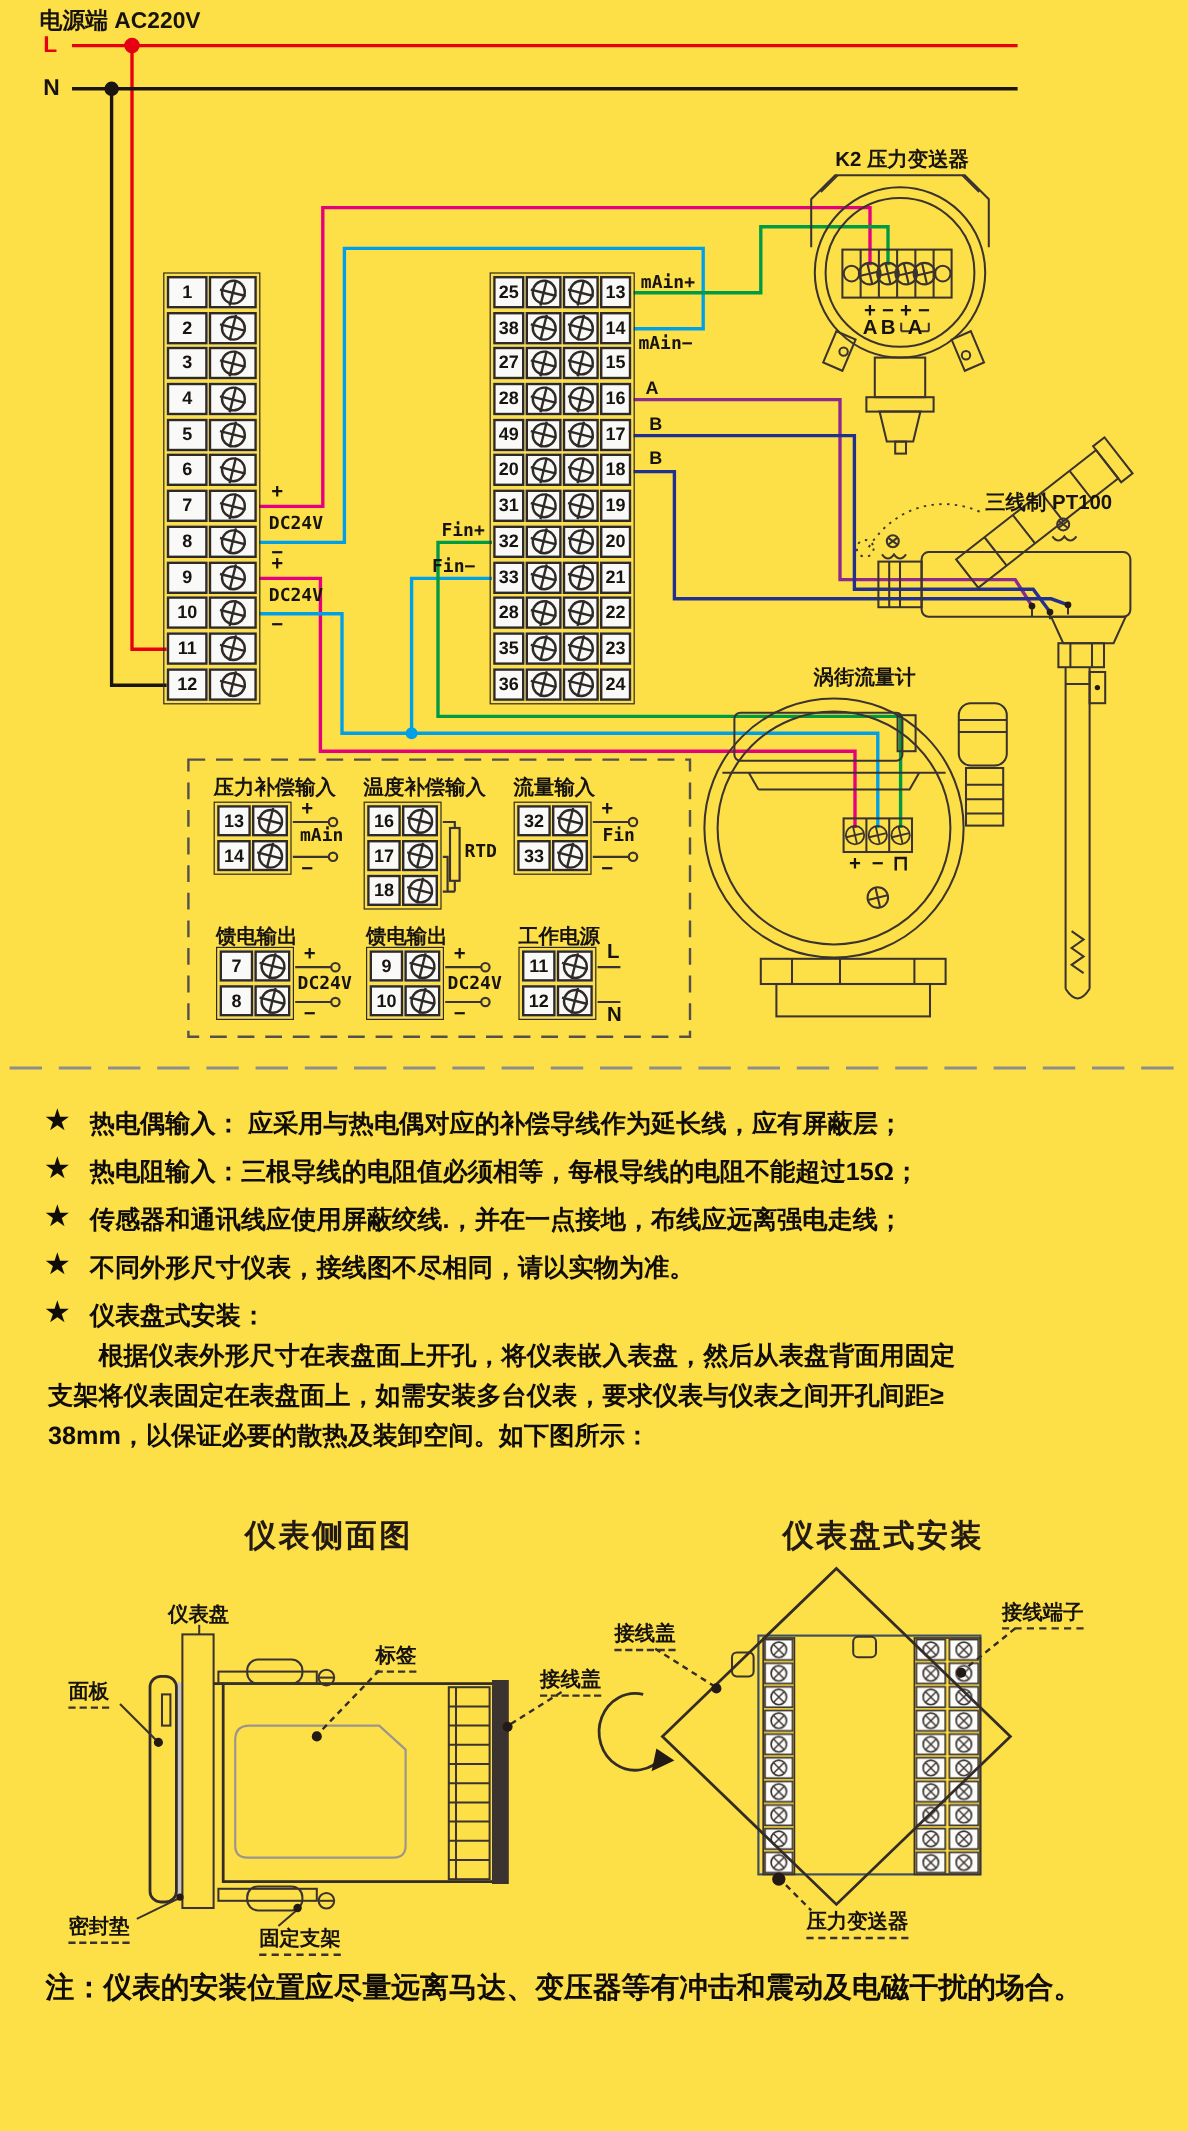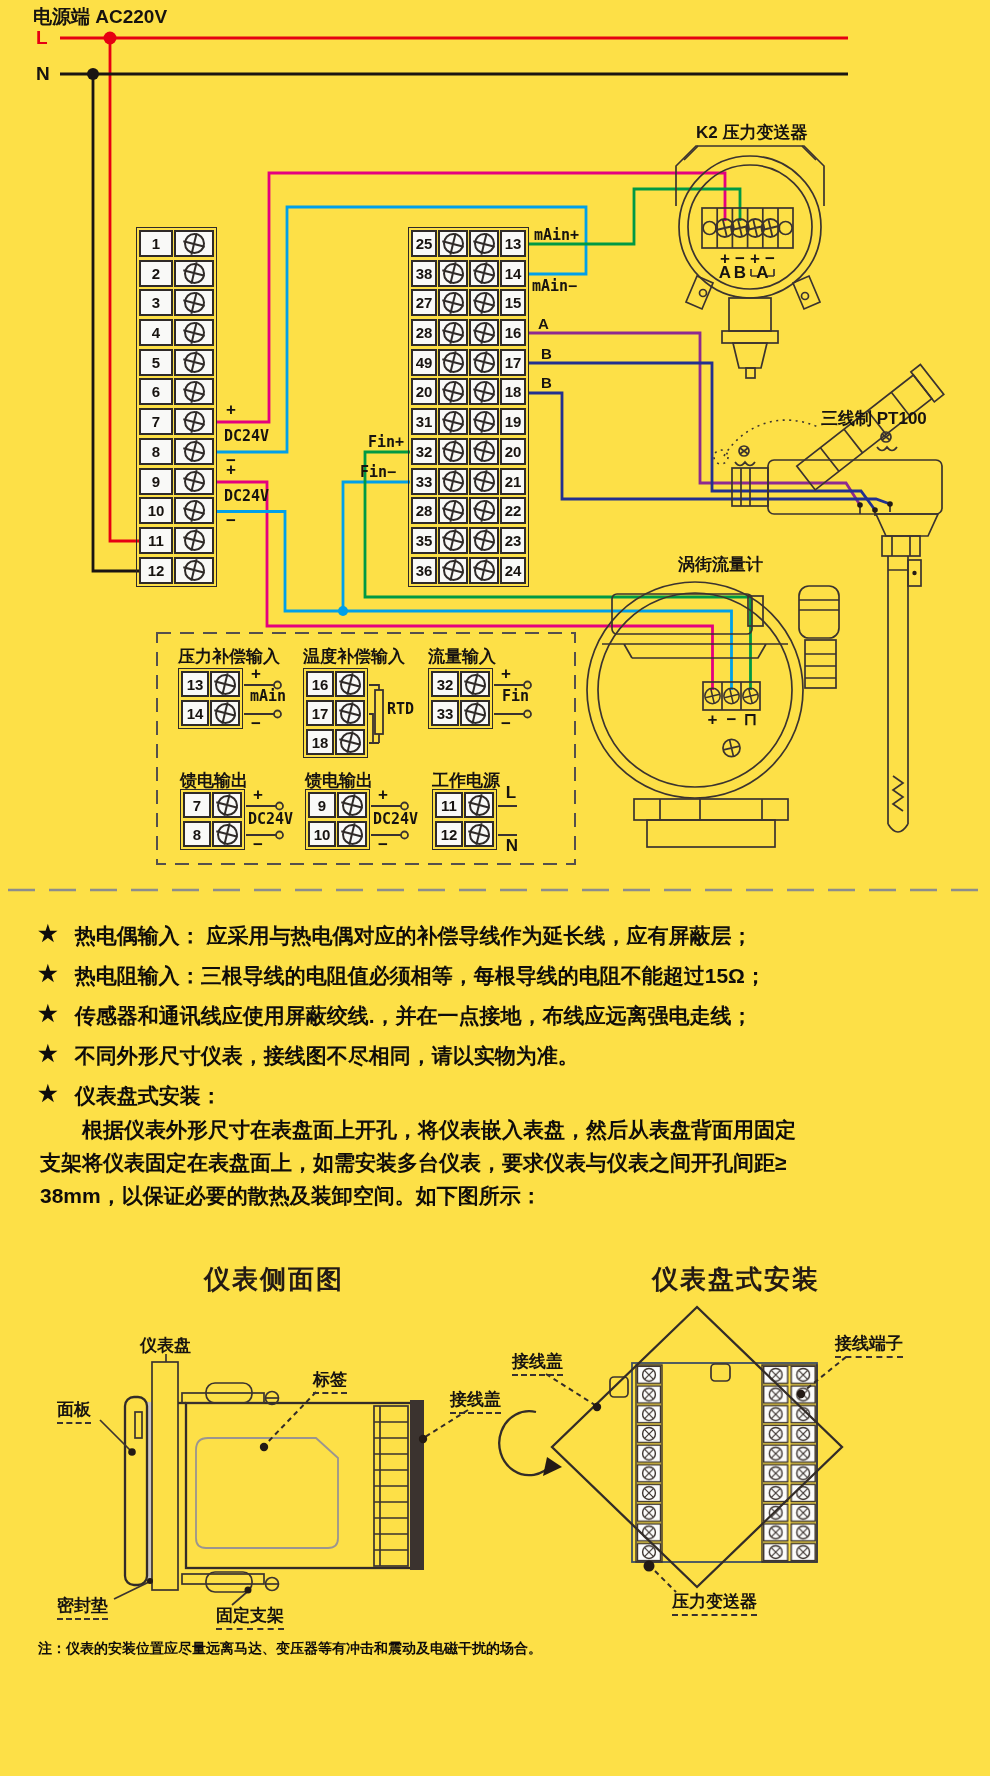--- a/index.html
+++ b/index.html
@@ -49,21 +49,21 @@
   .s19{font-size:19px}
   .mono{font-family:"DejaVu Sans Mono",monospace;font-weight:bold;font-size:15px}
   .sign{position:absolute;font-weight:bold;font-size:17px;line-height:16px;width:14px;text-align:center}
   .red{color:var(--c-live)}
   .dashu{border-bottom:2.2px dashed #3a322e;padding-bottom:1px}
   .note{position:absolute;left:38px;display:flex;gap:17px;font-weight:bold;font-size:21px;color:#0f0c0a;white-space:nowrap}
   .note .star{font-size:22px;line-height:24px}
   .para{position:absolute;font-weight:bold;font-size:21px;color:#0f0c0a;white-space:nowrap}
   .vtitle{position:absolute;font-family:"Liberation Serif",serif;font-weight:bold;
           font-size:26px;letter-spacing:2px;color:#231a15;white-space:nowrap}
-  .foot{position:absolute;font-weight:bold;font-size:14px;color:#0f0c0a;white-space:nowrap}
+  .foot{position:absolute;font-weight:bold;font-size:24px;color:#0f0c0a;white-space:nowrap}
 </style>
 </head>
 <body>
 
 <div id="page">
 
 <svg id="art" width="990" height="1776" viewBox="0 0 990 1776">
   <defs>
     <pattern id="hatch" width="7" height="7" patternTransform="rotate(45)" patternUnits="userSpaceOnUse">
       <rect width="7" height="7" fill="#f7f7f5"></rect>

